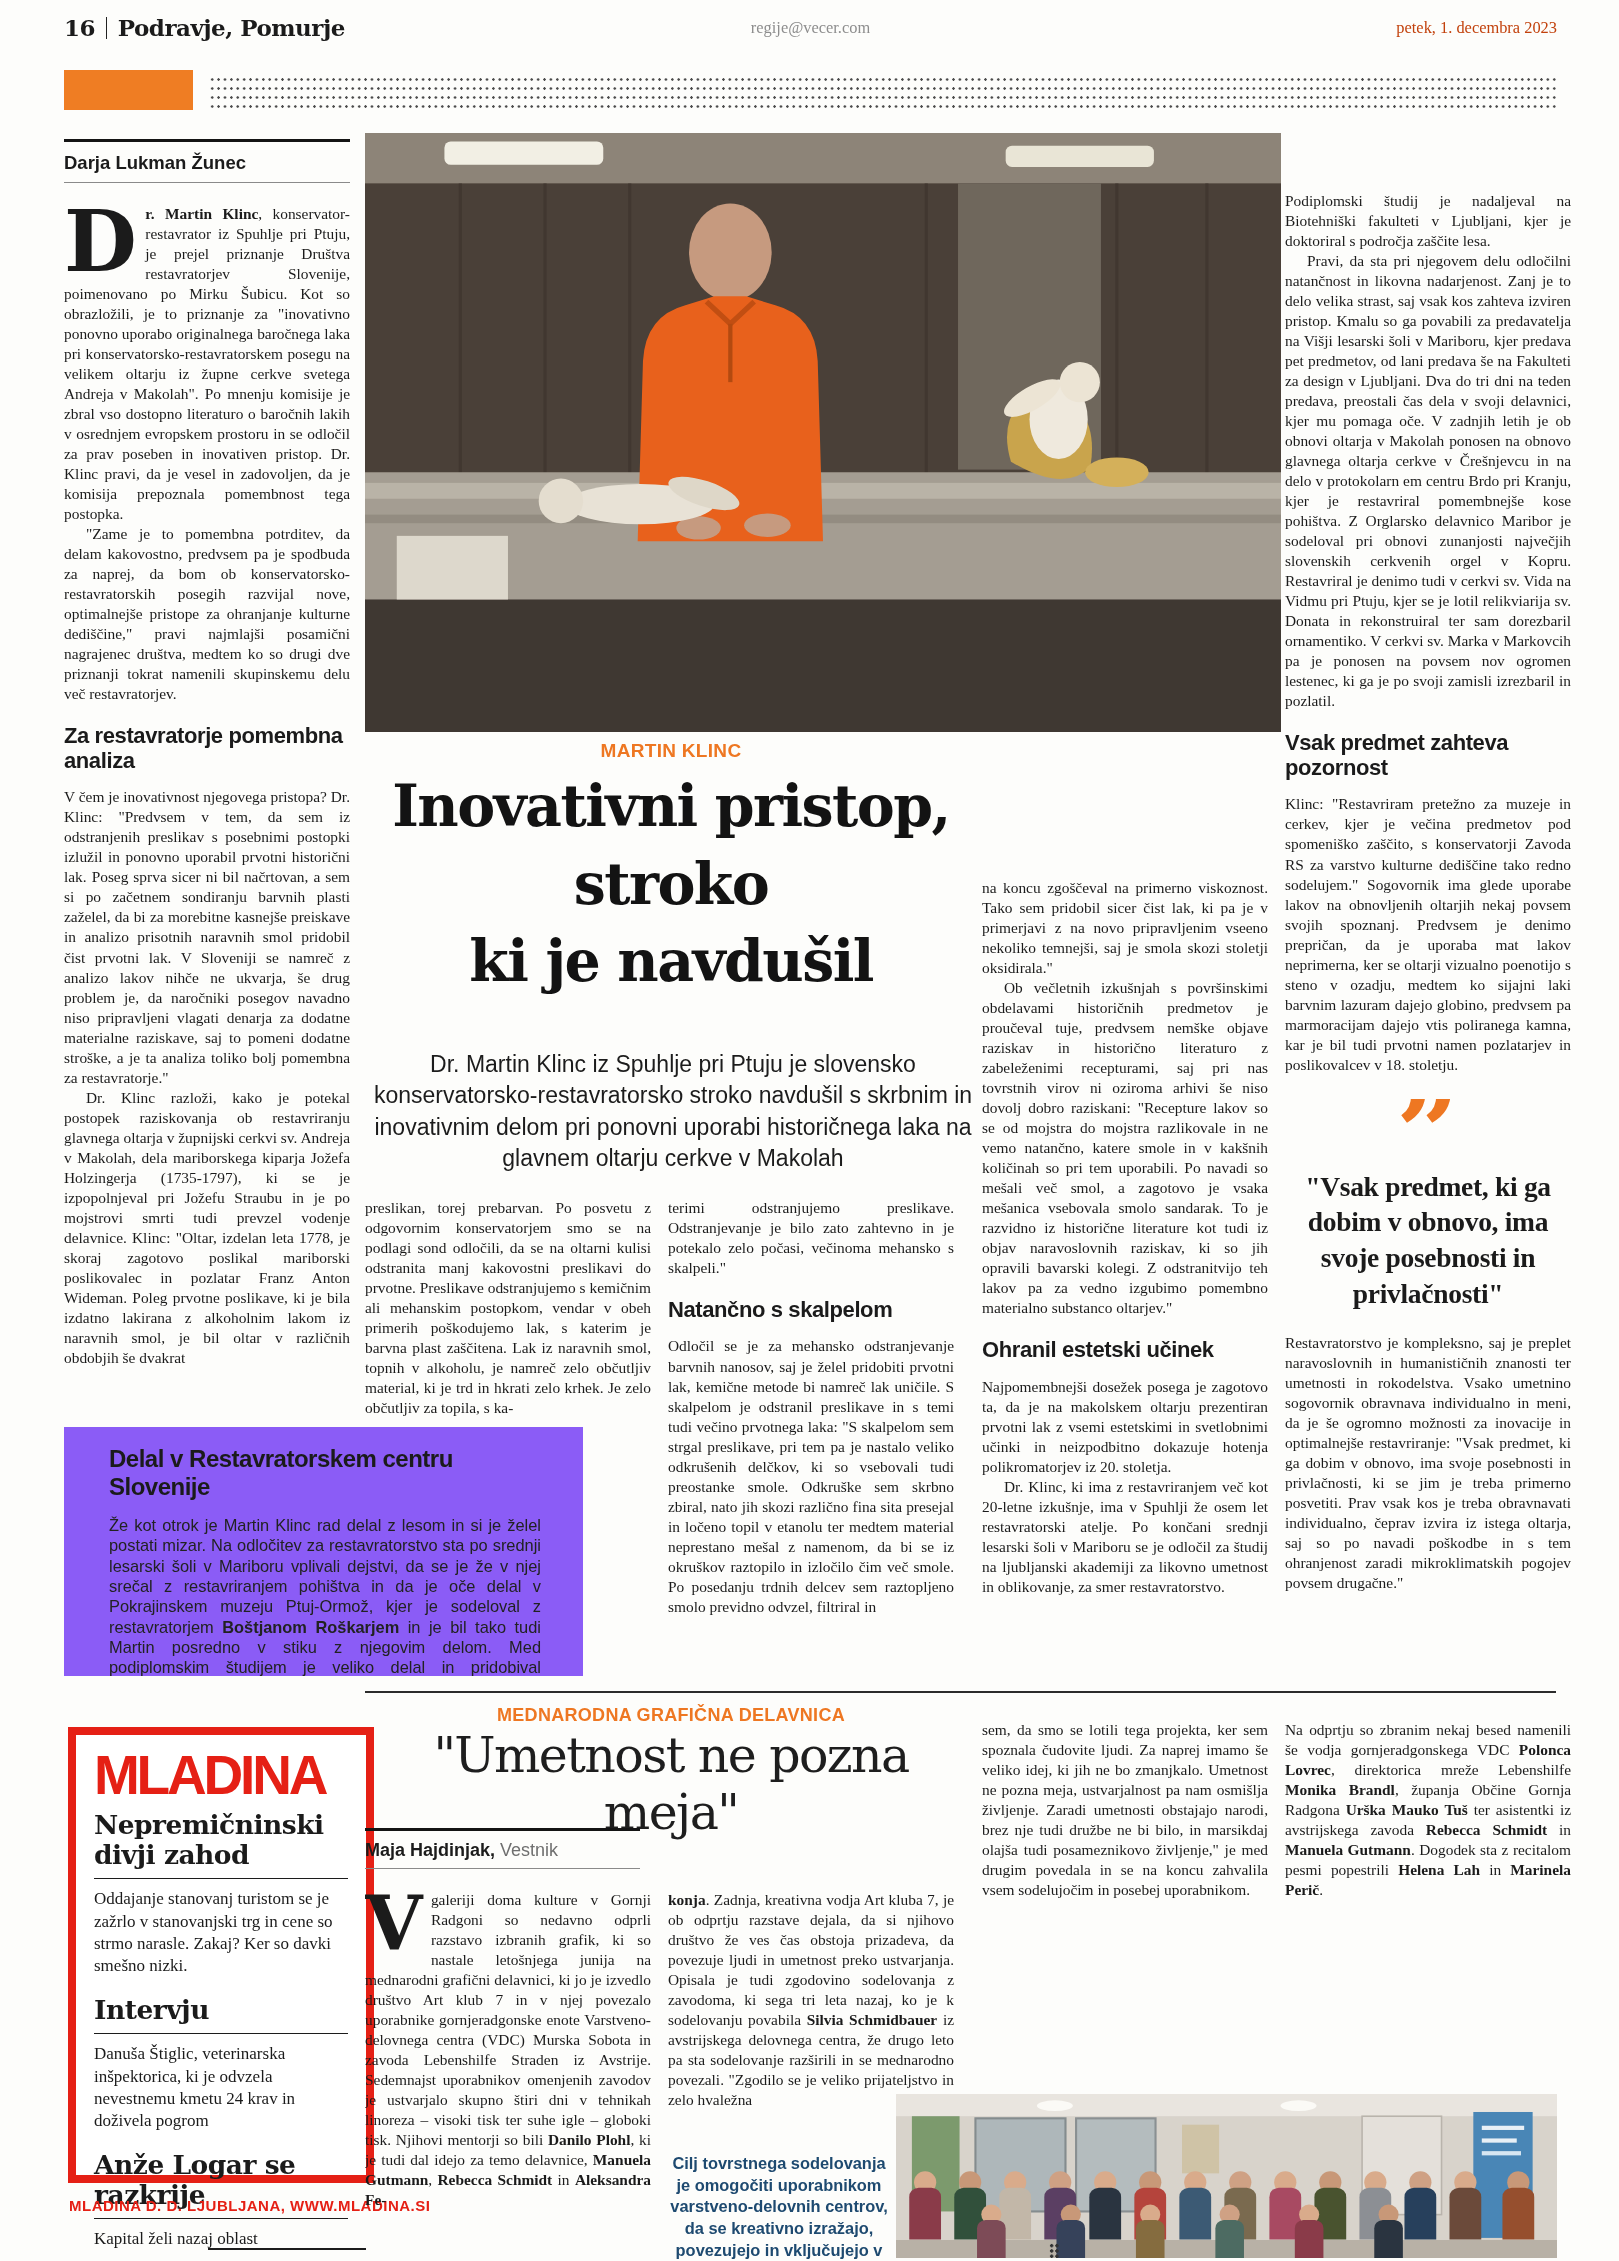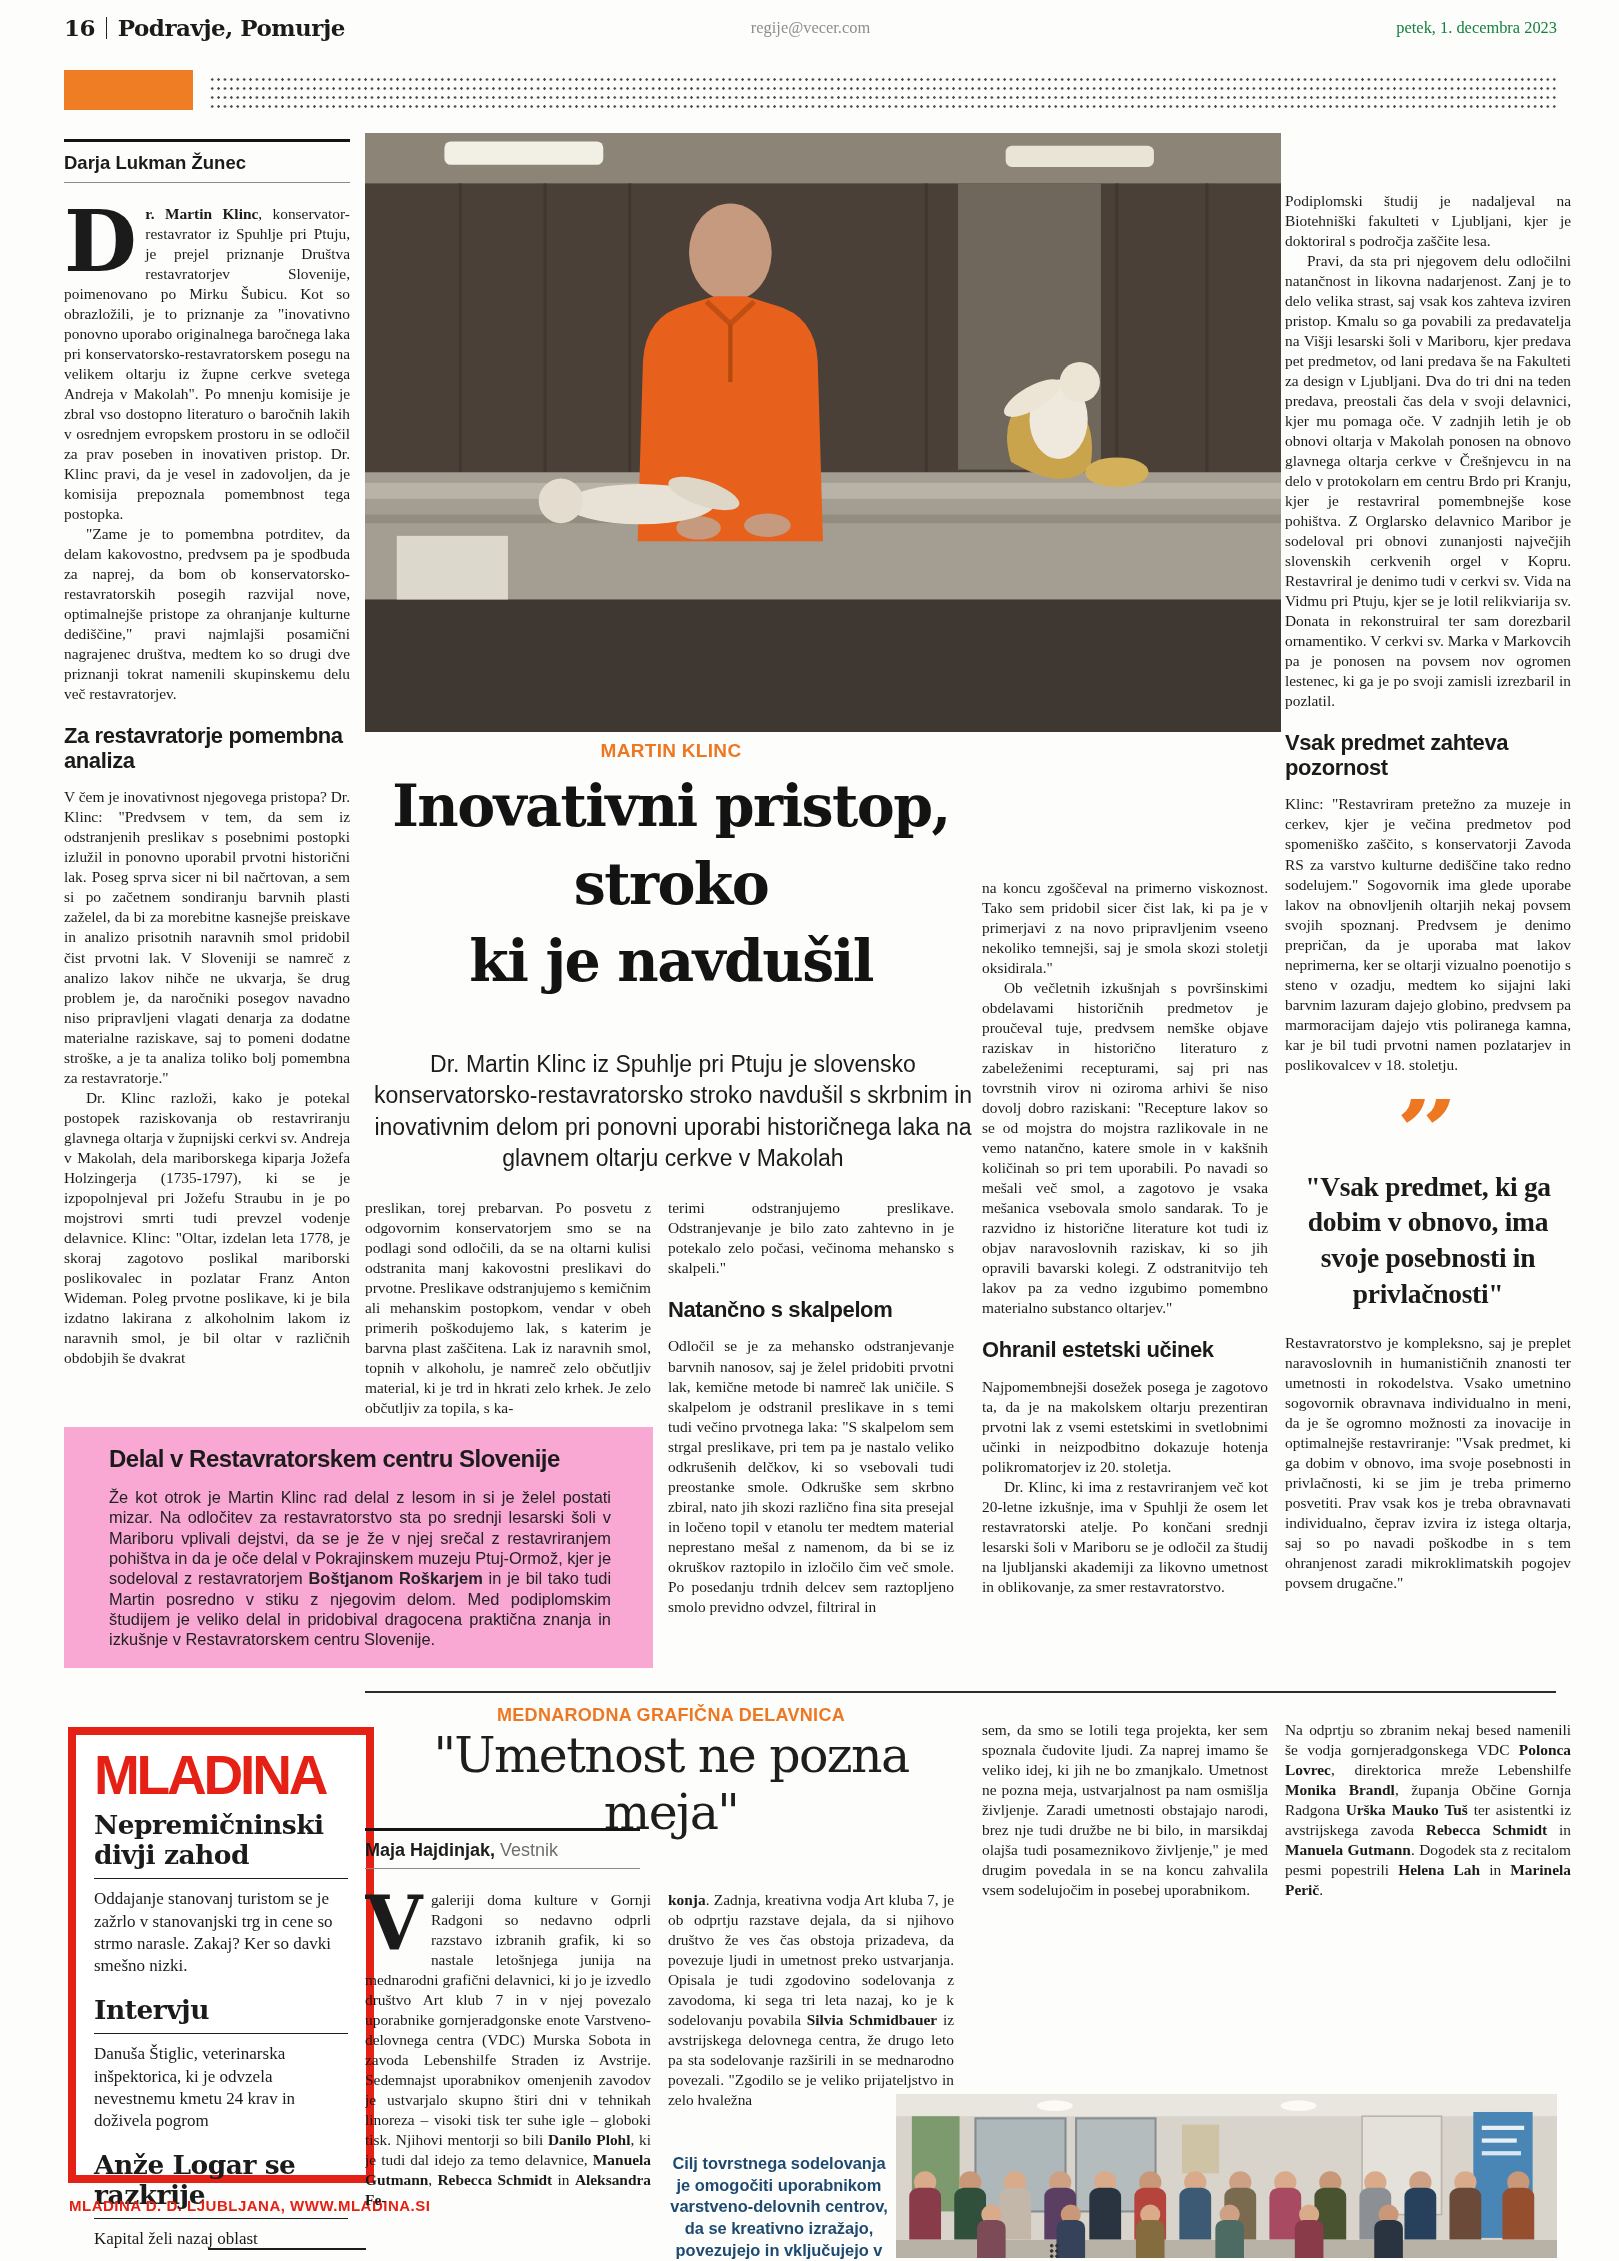--- a/index.html
+++ b/index.html
@@ -3,21 +3,21 @@
 <meta charset="utf-8">
 <style>
   html,body{margin:0;padding:0;background:#9a9a9a;}
   .page{position:relative;width:1620px;height:2261px;background:#fdfdfb;overflow:hidden;
         font-family:"Liberation Serif",serif;color:#1b1b1b;}
   
   .masthead{position:absolute;left:64px;right:63px;top:13.8px;height:32px;}
   .mh-left{position:absolute;left:0;top:0;font-family:"DejaVu Serif",serif;font-weight:bold;font-size:23px;letter-spacing:-0.5px;}
   .mh-sep{display:inline-block;width:1.6px;height:22px;background:#222;margin:0 10.6px -3.2px 10.6px;}
   .mh-center{position:absolute;left:50%;transform:translateX(-50%);top:4.2px;font-size:16.4px;color:#8d8d8d;}
-  .mh-right{position:absolute;right:0;top:4.2px;font-size:16.4px;color:#15803d;}
+  .mh-right{position:absolute;right:0;top:4.2px;font-size:16.4px;color:#c2410c;}
   .orange-block{position:absolute;left:64px;top:70px;width:129px;height:40px;background:#ef7d23;}
   .dotted-band{position:absolute;left:209px;right:63px;top:75px;height:33px;
       background-image:radial-gradient(circle,#4c4c4c 1.2px,transparent 1.4px);background-size:6.4px 9px;}
   
   .col{position:absolute;width:286px;font-size:15.4px;line-height:1.3;text-align:justify;overflow:hidden;}
   .col p{margin:0;text-indent:22px;}
   .col p.first{text-indent:0;}
   .sechead{font-family:"Liberation Sans",sans-serif;font-weight:bold;font-size:22px;letter-spacing:-0.4px;
            line-height:1.12;margin:20px 0 13.8px;text-indent:0;text-align:left;}
   .b{font-weight:bold;}
@@ -39,21 +39,21 @@
   .main-photo{position:absolute;left:365px;top:133px;width:916px;height:599px;}
   .photo-caption{position:absolute;left:982px;top:759px;width:299px;text-align:right;
                  font-family:"Liberation Sans",sans-serif;font-weight:bold;font-size:17.5px;line-height:1.33;color:#222;}
   .photo-caption .credit{display:block;font-weight:normal;color:#8d8d8d;font-size:16px;margin-top:2.1px;}
   
   .pullq{margin:24px 0 21px;}
   .qmark{display:block;text-align:center;color:#ee7722;font-family:"DejaVu Serif",serif;font-weight:bold;
          font-size:111px;line-height:0.62;height:70px;overflow:hidden;}
   .qtext{display:block;text-align:center;font-weight:bold;font-size:27.5px;line-height:1.3;letter-spacing:-0.3px;text-indent:0;}
   
-  .infobox{position:absolute;left:64px;top:1427px;width:589px;box-sizing:border-box;background:#f9a8d4;
+  .infobox{position:absolute;left:64px;top:1427px;width:519px;box-sizing:border-box;background:#8b5cf6;
            padding:16px 42px 18px 45px;max-height:249px;overflow:hidden;}
   .infobox h3{margin:2.1px 0 13.8px;font-family:"Liberation Sans",sans-serif;font-weight:bold;font-size:24px;letter-spacing:-0.5px;}
   .infobox p{margin:0;font-family:"Liberation Sans",sans-serif;font-size:16.4px;line-height:1.24;text-align:justify;color:#222;}
   
   .ad{position:absolute;left:68px;top:1727px;width:306px;height:456px;box-sizing:border-box;
       border:8.5px solid #e52015;background:#fff;padding:12.7px 18px;}
   .ad .logo{color:#e52015;font-family:"Liberation Sans",sans-serif;font-weight:bold;font-size:55px;
             letter-spacing:-3.2px;white-space:nowrap;line-height:1;margin:0 0 7.4px;}
   .ad h4{margin:18px 0 0;font-family:"DejaVu Serif",serif;font-weight:bold;font-size:26.5px;line-height:1.12;letter-spacing:-0.5px;}
   .ad .rule{border-bottom:1.6px solid #1c1c1c;margin:8.5px 0 9.5px;}

